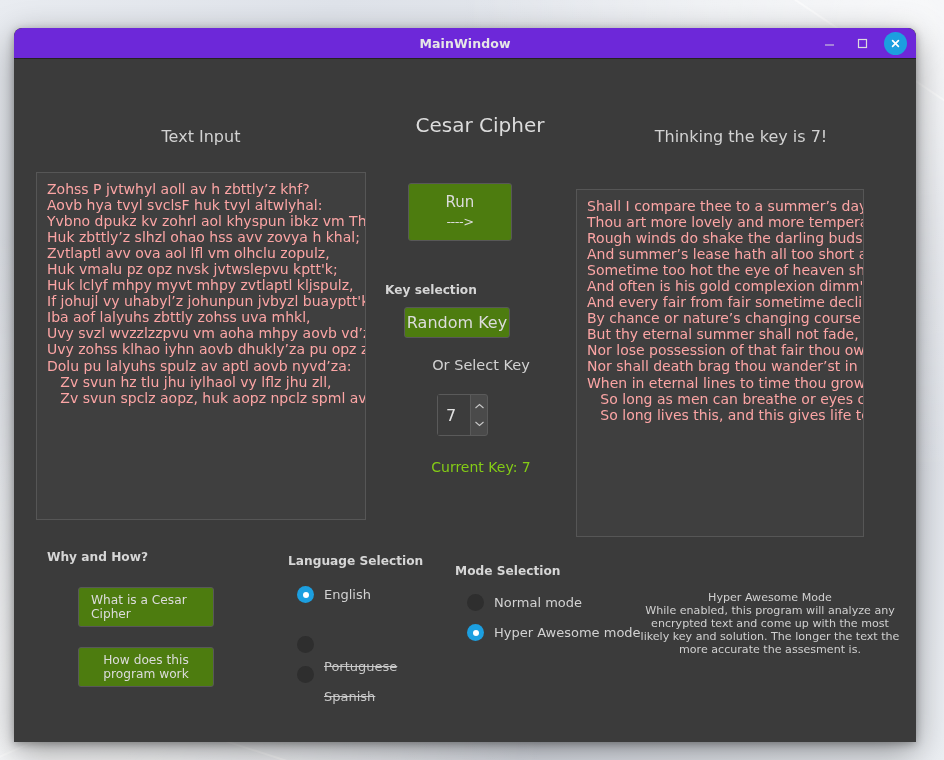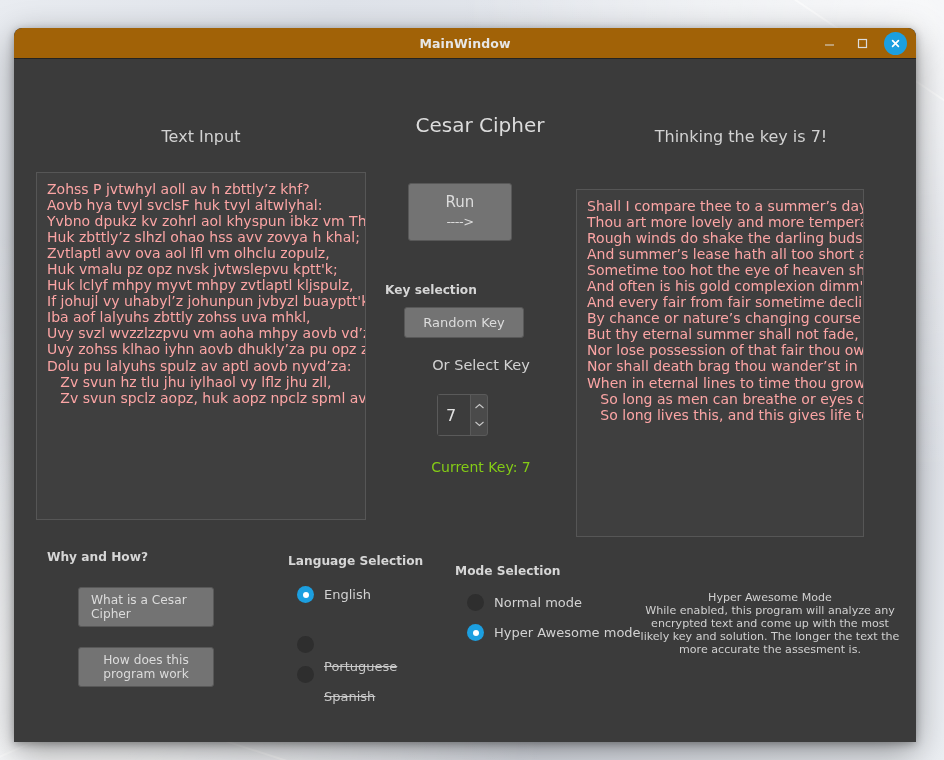--- a/index.html
+++ b/index.html
@@ -27,21 +27,21 @@
     left: 14px; top: 28px;
     width: 902px; height: 714px;
     border-radius: 8px 8px 0 0;
     background: #3b3b3b;
     box-shadow: 0 10px 34px rgba(0,0,0,0.38), 0 2px 8px rgba(0,0,0,0.30);
     overflow: hidden;
   }
   #titlebar {
     position: relative;
     height: 31px;
-    background: #a16207;
+    background: #6d28d9;
     border-radius: 8px 8px 0 0;
     border-bottom: 1px solid #232323;
   }
   #title-text {
     position: absolute; left: 0; right: 0; top: 0;
     line-height: 31px; text-align: center;
     color: #e6e6e6; font-size: 12.5px; font-weight: bold;
     letter-spacing: 0.1px;
   }
   .win-btns { position: absolute; right: 9px; top: 0; height: 31px; display: flex; align-items: center; gap: 11px; }
@@ -72,39 +72,39 @@
     line-height: 16.05px;
     white-space: pre;
     overflow: hidden;
   }
   #ta-input  { left: 22px;  top: 113px; width: 330px; height: 348px; }
   #ta-output { left: 562px; top: 130px; width: 288px; height: 348px; }
 
   
   .btn {
     position: absolute;
-    background: #737373;
+    background: #4d7c0f;
     border: 1px solid #585858;
     border-radius: 3px;
     color: #dcdcdc;
     display: flex; flex-direction: column;
     align-items: center; justify-content: center;
     cursor: default;
     font-size: 13px;
   }
   #btn-run {
     left: 394px; top: 124px; width: 104px; height: 58px;
     font-size: 15px; line-height: 20px;
   }
   #btn-run .run-arrow { font-size: 13px; letter-spacing: -0.5px; }
   #lbl-keysel {
     position: absolute; left: 371px; top: 224px; width: 190px;
     color: #d6d6d6; font-size: 12.2px; font-weight: bold;
   }
-  #btn-random { left: 390px; top: 248px; width: 120px; height: 31px; font-size: 13px; }
+  #btn-random { left: 390px; top: 248px; width: 106px; height: 31px; font-size: 16px; }
   #lbl-orselect {
     position: absolute; left: 367px; top: 298px; width: 200px;
     text-align: center; color: #d2d2d2; font-size: 14.5px;
   }
   #spin {
     position: absolute; left: 423px; top: 335px; width: 51px; height: 42px;
     background: #4a4a4a; border: 1px solid #5a5a5a; border-radius: 3px;
     display: flex;
   }
   #spin-value {

